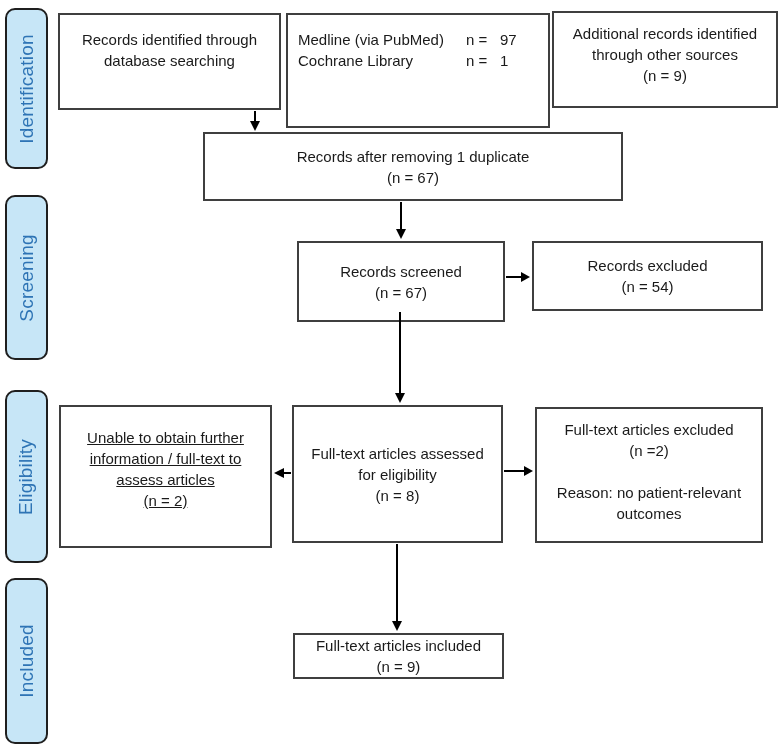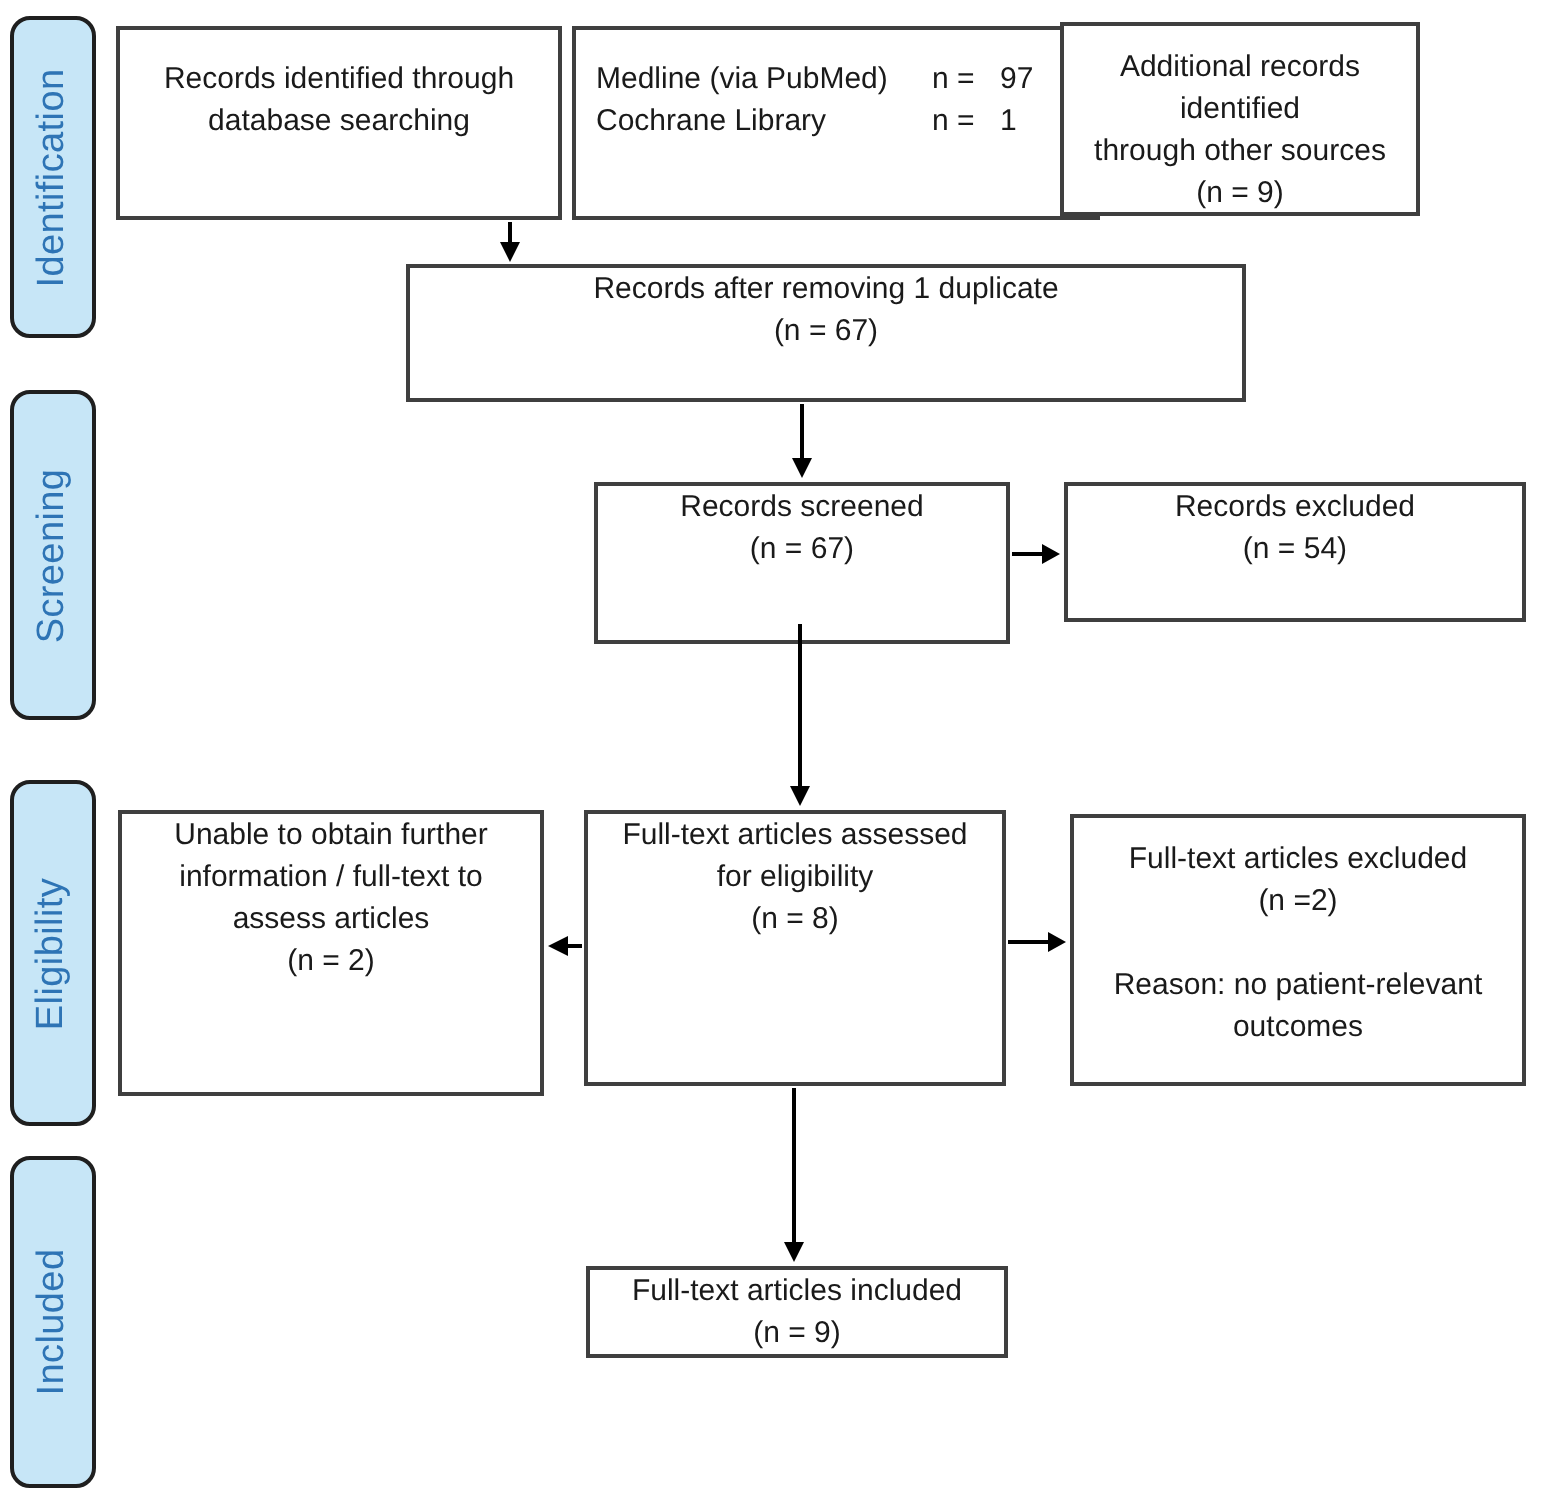--- a/index.html
+++ b/index.html
@@ -38,23 +38,23 @@
   .node {
     position: absolute;
     background: #ffffff;
     border: 2px solid #3f3f3f;
     color: #1a1a1a;
     font-size: 15px;
     line-height: 21px;
     text-align: center;
   }
   .node .txt { white-space: pre-line; display: block; }
-  .v-center { display: flex; justify-content: center; }
+  .v-center { display: flex; align-items: center; justify-content: center; }
   .pad14 { padding-top: 14px; }
-  .pad12 { padding-top: 0; }
+  .pad12 { padding-top: 20px; text-decoration: underline; }
   .pad10 { padding-top: 10px; }
 
   
   .src-grid {
     display: grid;
     grid-template-columns: 168px 34px auto;
     padding: 14px 0 0 10px;
     text-align: left;
     font-size: 15px;
     line-height: 21px;
@@ -86,32 +86,32 @@
   </div>
   <div class="stage" style="top:578px;height:166px">
     <span>Included</span>
   </div>
 
   <div class="node pad14" style="left:58px;top:13px;width:223px;height:97px">
     <span class="txt">Records identified through
 database searching</span>
   </div>
 
-  <div class="node" style="left:286px;top:13px;width:264px;height:97px">
+  <div class="node" style="left:286px;top:13px;width:264px;height:115px">
     <div class="src-grid">
       <span>Medline (via PubMed)</span>
       <span>n =</span>
       <span>97</span>
       <span>Cochrane Library</span>
       <span>n =</span>
       <span>1</span>
     </div>
   </div>
 
-  <div class="node pad10" style="left:530px;top:11px;width:180px;height:97px">
+  <div class="node pad10" style="left:552px;top:11px;width:226px;height:97px">
     <span class="txt">Additional records identified
 through other sources
 (n = 9)</span>
   </div>
 
   <div class="node v-center" style="left:203px;top:132px;width:420px;height:69px">
     <span class="txt">Records after removing 1 duplicate
 (n = 67)</span>
   </div>
 

